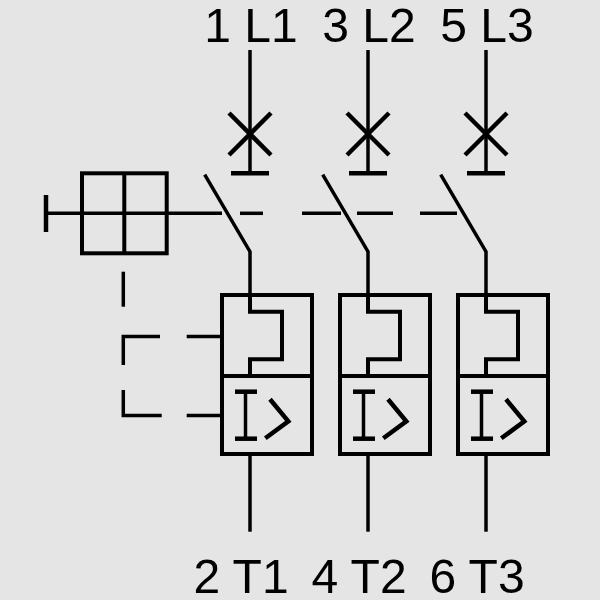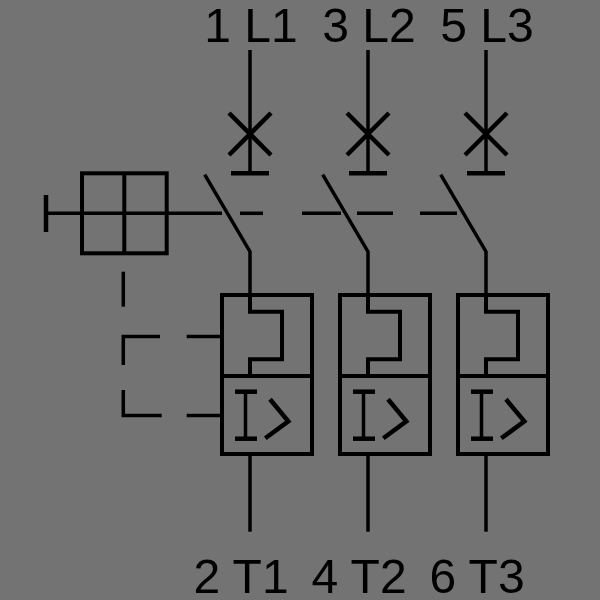--- a/index.html
+++ b/index.html
@@ -1,20 +1,20 @@
 <!DOCTYPE html>
 <html><head>
 <meta charset="utf-8">
 <style>
   html, body { margin: 0; padding: 0; background: #ffffff; }
   .canvas {
     position: relative;
     width: 600px;
     height: 600px;
-    background: #737373;
+    background: #e5e5e5;
     font-family: "Liberation Sans", sans-serif;
   }
   svg { display: block; }
   .stroke  { stroke: #000000; stroke-width: 3.5; fill: none; stroke-linecap: butt; }
   .thick   { stroke: #000000; stroke-width: 4.5; fill: none; stroke-linecap: butt; }
   .boxline { stroke: #000000; stroke-width: 4;   fill: none; stroke-linejoin: miter; }
   .lbl {
     fill: #000000;
     font-family: "Liberation Sans", sans-serif;
     font-size: 48px;

